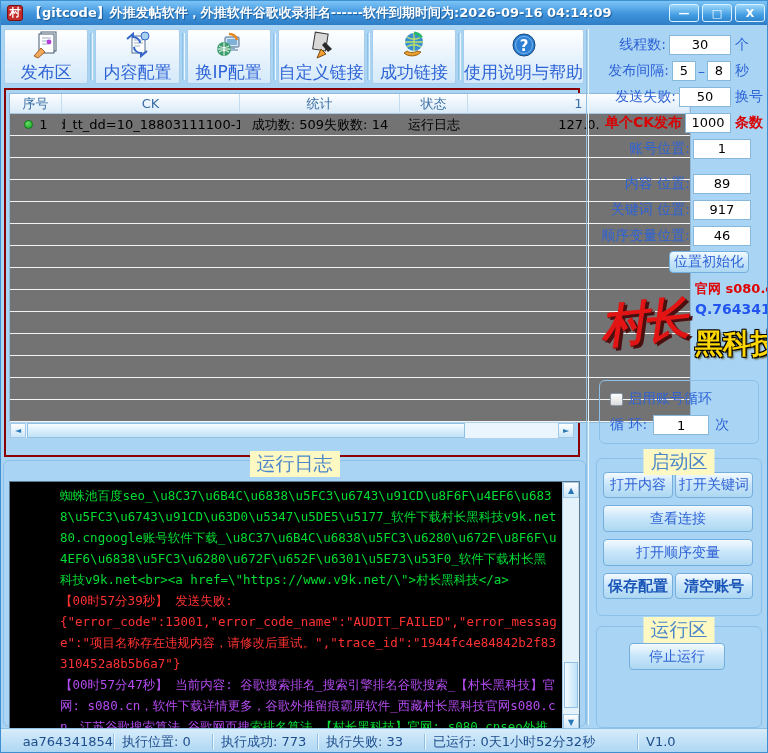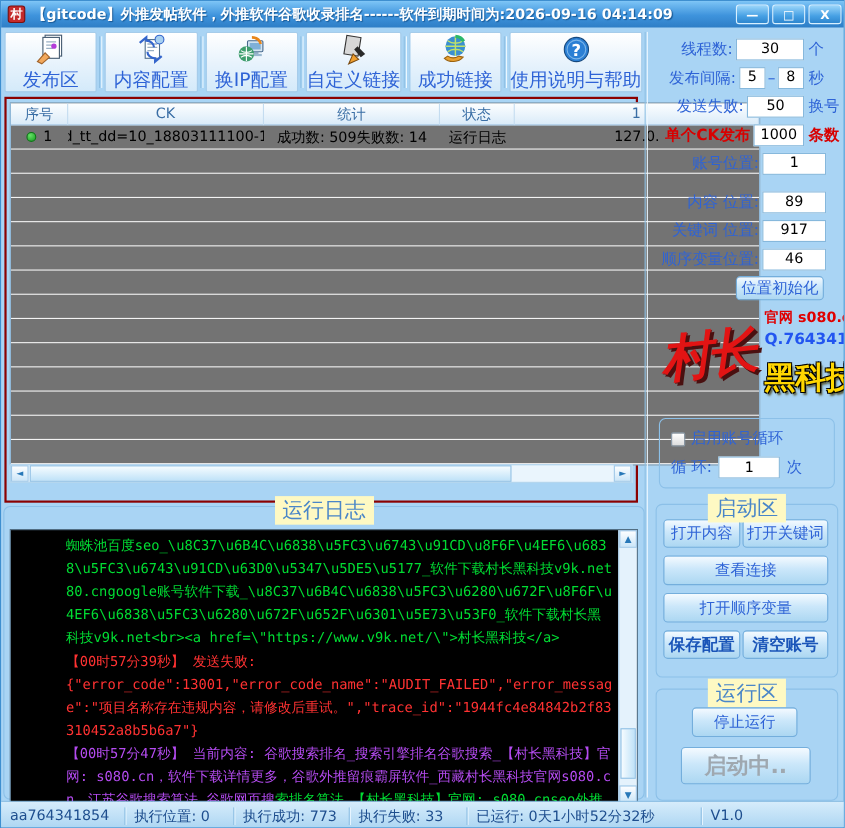--- a/index.html
+++ b/index.html
@@ -380,26 +380,25 @@
         </div>
       <div class="lrow">
         <div class="btn half1 bold">保存配置</div>
         <div class="btn half2 bold">清空账号</div>
       </div>
     </div>
 
     <div class="group runbox">
       <div class="legend">运行区</div>
       <div class="btn stopbtn">停止运行</div>
-      <div class="btn startbtn">启动中..</div>
     </div>
   </div>
 
   <div class="statusbar">
-      <span class="sbi" style="width: 112px;">aa764341854</span>
+      <span class="sbi" style="width: 112px; text-align: right;">aa764341854</span>
       <div class="sbsep"></div>
       <span class="sbi" style="width: 98px;">执行位置: 0</span>
       <div class="sbsep"></div>
       <span class="sbi" style="width: 104px;">执行成功: 773</span>
       <div class="sbsep"></div>
       <span class="sbi" style="width: 106px;">执行失败: 33</span>
       <div class="sbsep"></div>
       <span class="sbi" style="width: 212px;">已运行: 0天1小时52分32秒</span>
       <div class="sbsep"></div>
       <span class="sbi" style="flex: 1 1 0%;">V1.0</span>

